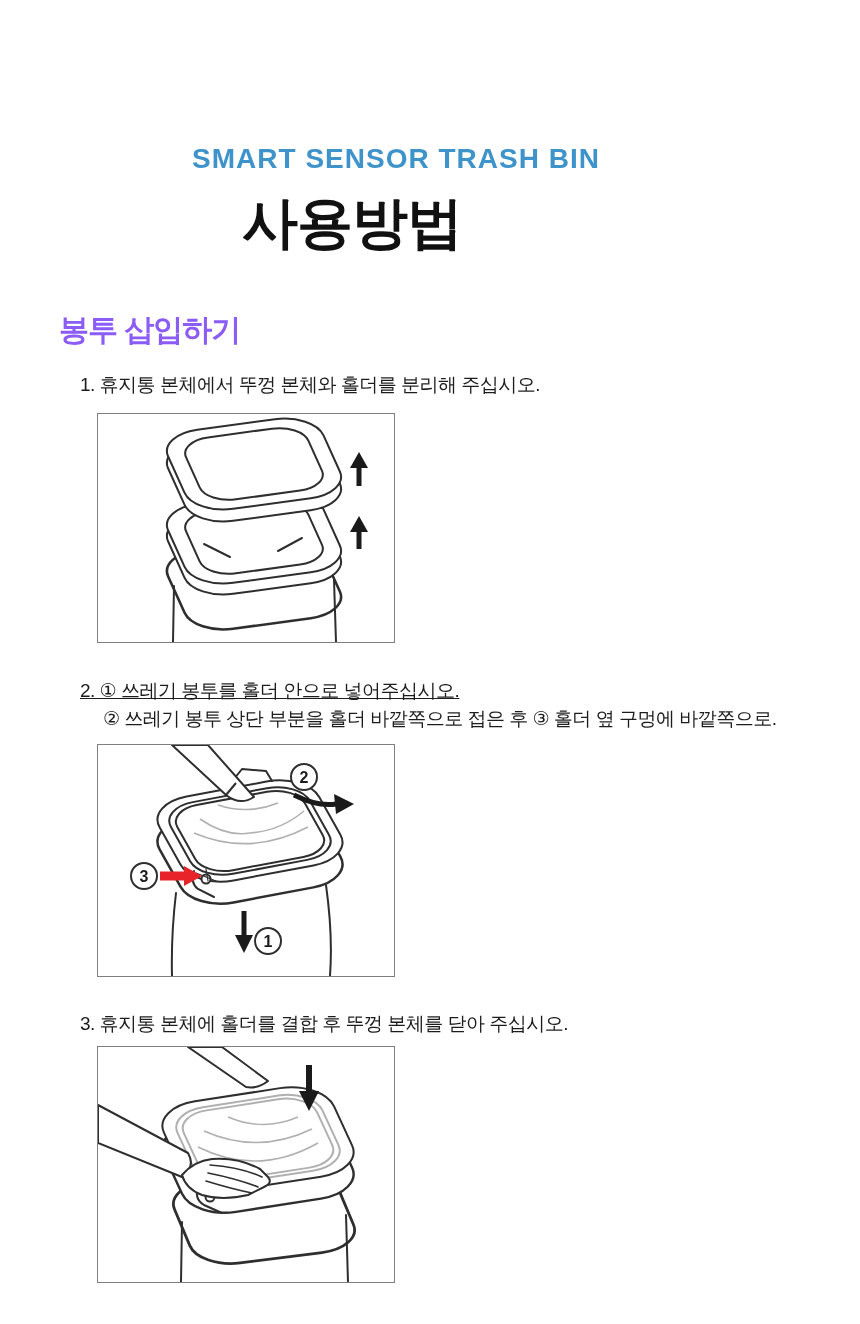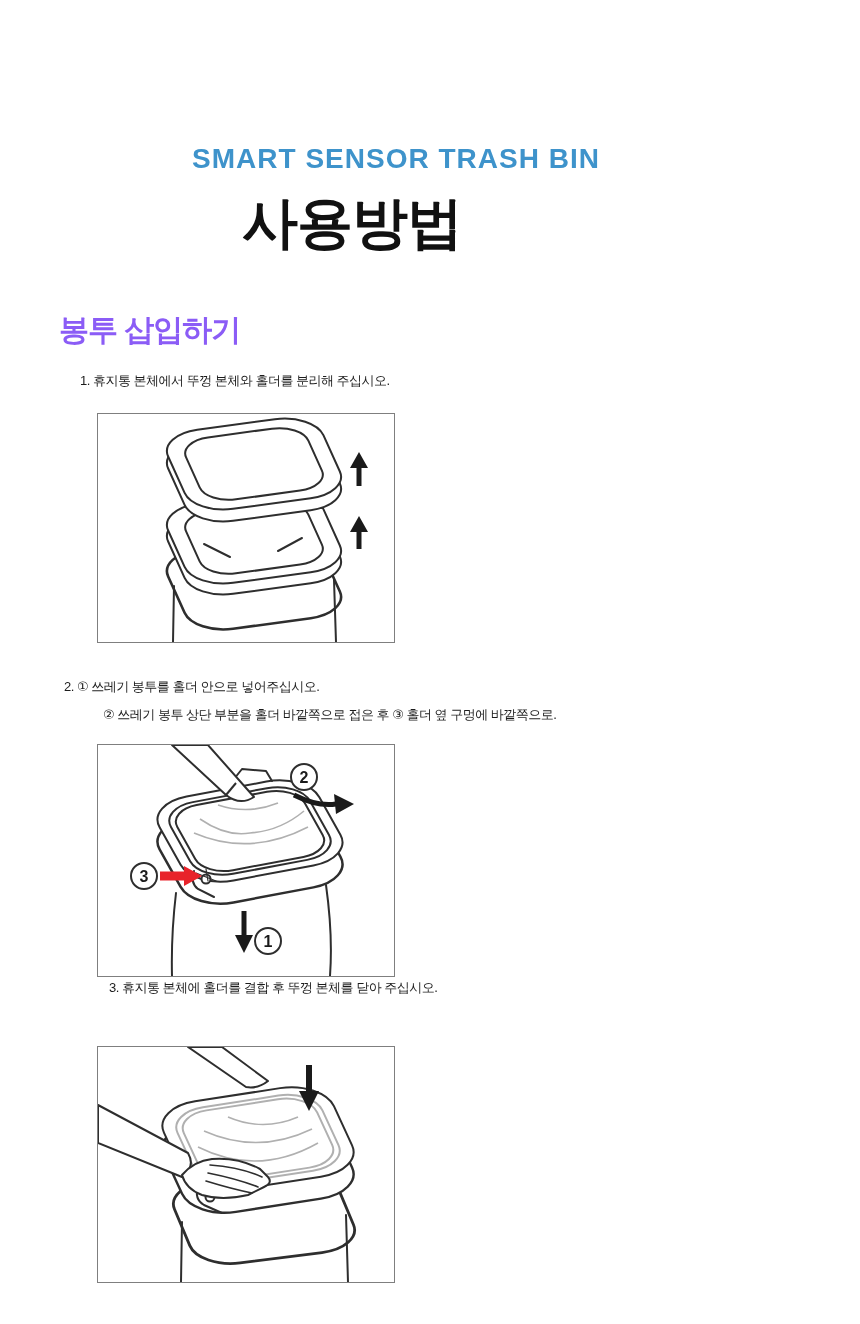--- a/index.html
+++ b/index.html
@@ -39,30 +39,30 @@
   }
   .section-heading {
     left: 59px;
     top: 310px;
     font-size: 30px;
     font-weight: 700;
     letter-spacing: -1px;
     color: #8b5cf6;
   }
   .step-text {
-    font-size: 13px;
+    font-size: 19px;
     font-weight: 500;
     letter-spacing: -0.5px;
     color: #1C1C1C;
     white-space: nowrap;
   }
   .step-1-text   { left: 80px;  top: 372px; }
-  .step-2-line-1 { left: 64px;  top: 678px; }
+  .step-2-line-1 { left: 80px;  top: 678px; text-decoration: underline; }
   .step-2-line-2 { left: 103px; top: 706px; }
-  .step-3-text   { left: 80px;  top: 979px; margin-left: 29px; }
+  .step-3-text   { left: 80px;  top: 1011px; }
 
   .figure-box {
     border: 1px solid #7F7F7F;
     background: #ffffff;
     box-sizing: border-box;
   }
   .figure-1 { left: 97px; top: 413px;  width: 298px; height: 230px; }
   .figure-2 { left: 97px; top: 744px;  width: 298px; height: 233px; }
   .figure-3 { left: 97px; top: 1046px; width: 298px; height: 237px; }
   .figure-box svg { display: block; width: 100%; height: 100%; }

